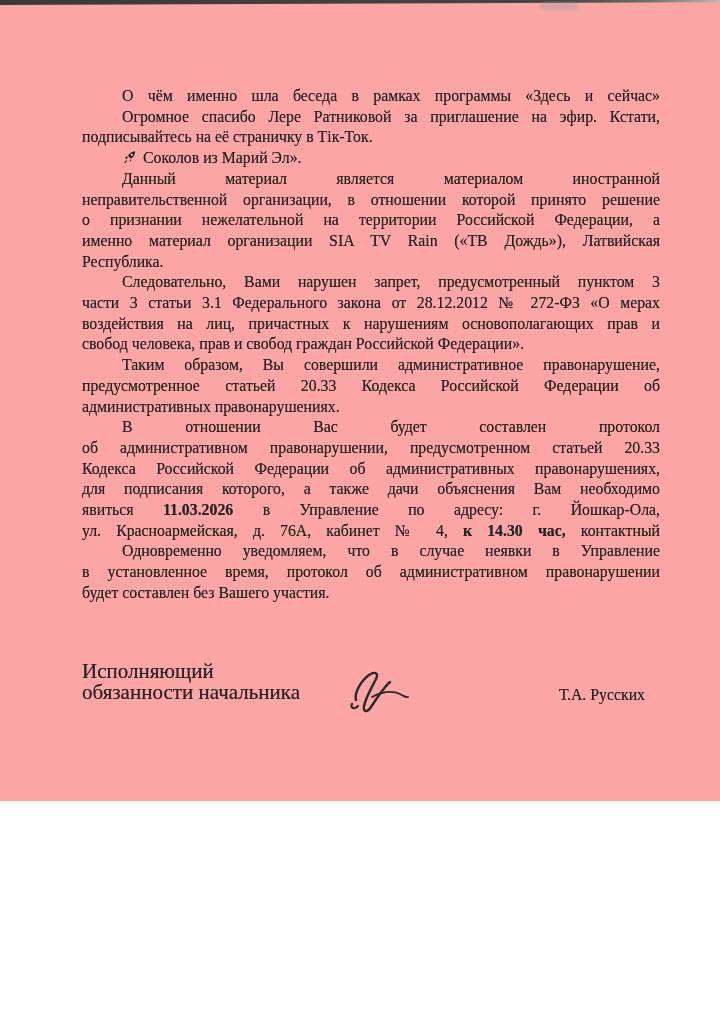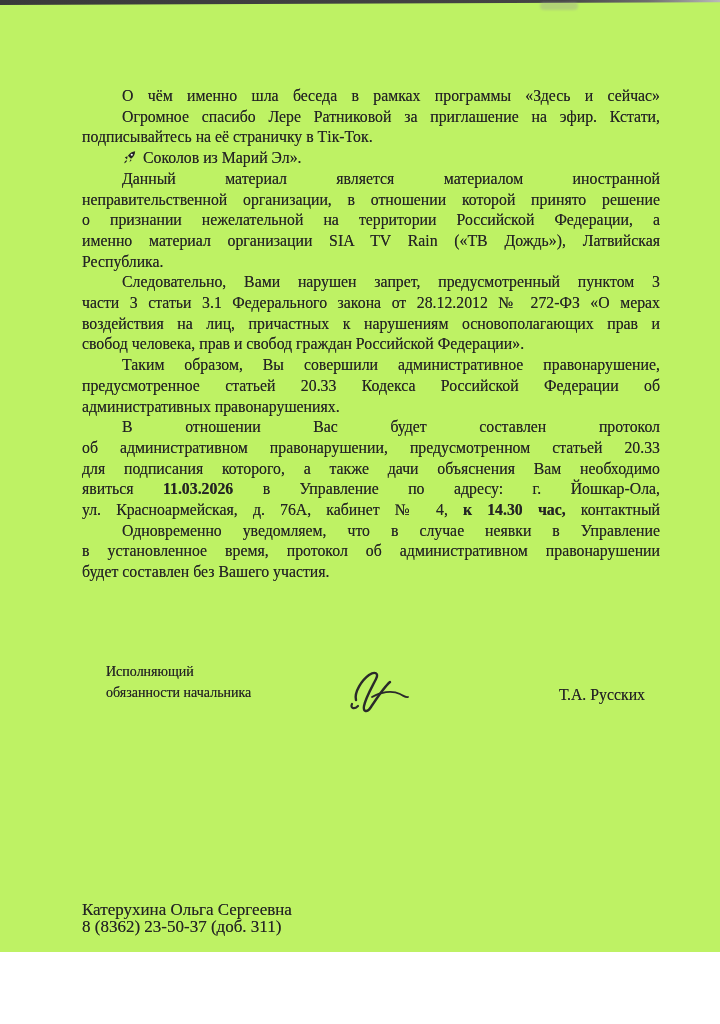--- a/index.html
+++ b/index.html
@@ -1,19 +1,19 @@
 <!DOCTYPE html>
 <html><head>
 <meta charset="utf-8">
 <style>
   html,body{margin:0;padding:0;background:#ffffff;}
   .page{
     position:relative;
-    width:720px;height:952px;
-    background:#bef264;
+    width:720px;height:801px;
+    background:#fca5a5;
     overflow:hidden;
     font-family:"Liberation Serif", serif;
     color:#242424;
   }
   
   .top-edge{
     position:absolute;top:0;left:0;right:0;height:5px;
     background:linear-gradient(90deg,#3a3a3a 0%,#454545 78%,#6e6e6e 90%,#b9b9b9 100%);
     clip-path:polygon(0 0,100% 0,100% 45%,0 100%);
   }
@@ -26,23 +26,22 @@
     font-size:15.8px;line-height:20.7px;
     text-shadow:0 0 .6px rgba(40,40,40,.65);
   }
   .line{text-align:justify;text-align-last:left;white-space:normal;}
   .line.just{text-align-last:justify;}
   .line.first{text-indent:40px;}
   .line b{font-weight:bold;margin-top:12px;}
   .rocket{display:inline-block;width:15px;height:15px;vertical-align:-2px;margin-right:2px;}
   .sig-role{
     position:absolute;left:82px;top:661px;
-    font-size:14px;line-height:21px;
+    font-size:21px;line-height:21px;
     text-shadow:0 0 .6px rgba(40,40,40,.65);
-    margin-left:24px;
   }
   .signer{
     position:absolute;right:75px;top:684px;
     font-size:15.8px;line-height:21px;
     text-shadow:0 0 .6px rgba(40,40,40,.65);
   }
   .signature{position:absolute;left:342px;top:664px;}
   .footer{
     position:absolute;left:82px;top:901px;
     font-size:17px;line-height:17px;
@@ -74,20 +73,21 @@
       <div class="line">Республика.</div>
       <div class="line first just">Следовательно, Вами нарушен запрет, предусмотренный пунктом 3</div>
       <div class="line just">части 3 статьи 3.1 Федерального закона от 28.12.2012 № 272-ФЗ «О мерах</div>
       <div class="line just">воздействия на лиц, причастных к нарушениям основополагающих прав и</div>
       <div class="line">свобод человека, прав и свобод граждан Российской Федерации».</div>
       <div class="line first just">Таким образом, Вы совершили административное правонарушение,</div>
       <div class="line just">предусмотренное статьей 20.33 Кодекса Российской Федерации об</div>
       <div class="line">административных правонарушениях.</div>
       <div class="line first just">В отношении Вас будет составлен протокол</div>
       <div class="line just">об административном правонарушении, предусмотренном статьей 20.33</div>
+      <div class="line just">Кодекса Российской Федерации об административных правонарушениях,</div>
       <div class="line just">для подписания которого, а также дачи объяснения Вам необходимо</div>
       <div class="line just">явиться <b>11.03.2026</b> в Управление по адресу: г. Йошкар-Ола,</div>
       <div class="line just">ул. Красноармейская, д. 76А, кабинет № 4, <b>к 14.30 час,</b> контактный</div>
       <div class="line first just">Одновременно уведомляем, что в случае неявки в Управление</div>
       <div class="line just">в установленное время, протокол об административном правонарушении</div>
       <div class="line">будет составлен без Вашего участия.</div>
     </div>
 
   <div class="sig-role">
     <div>Исполняющий</div>

